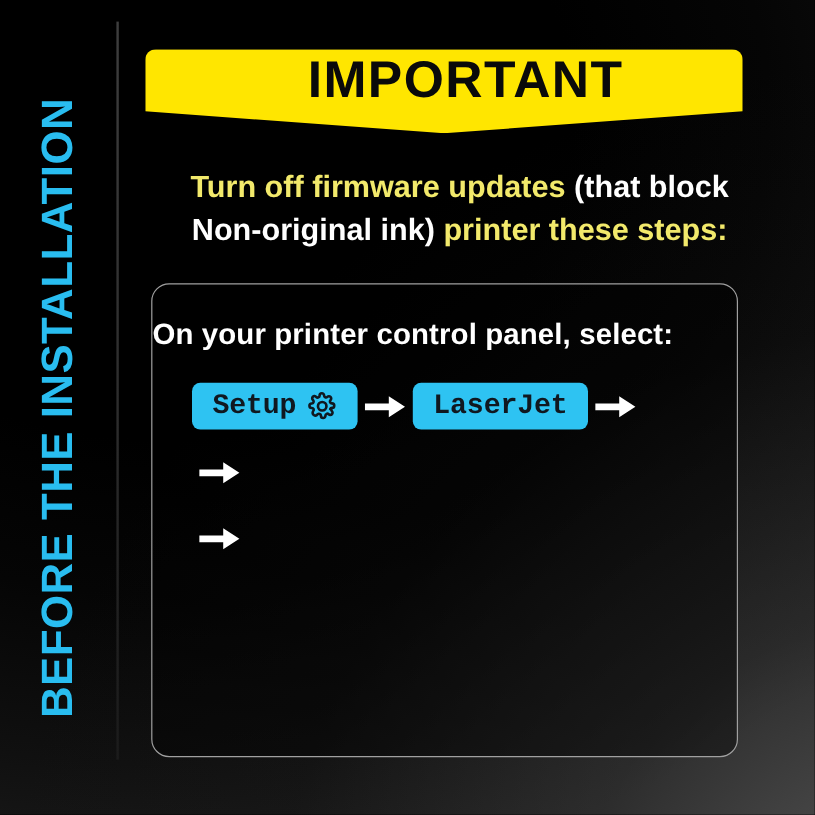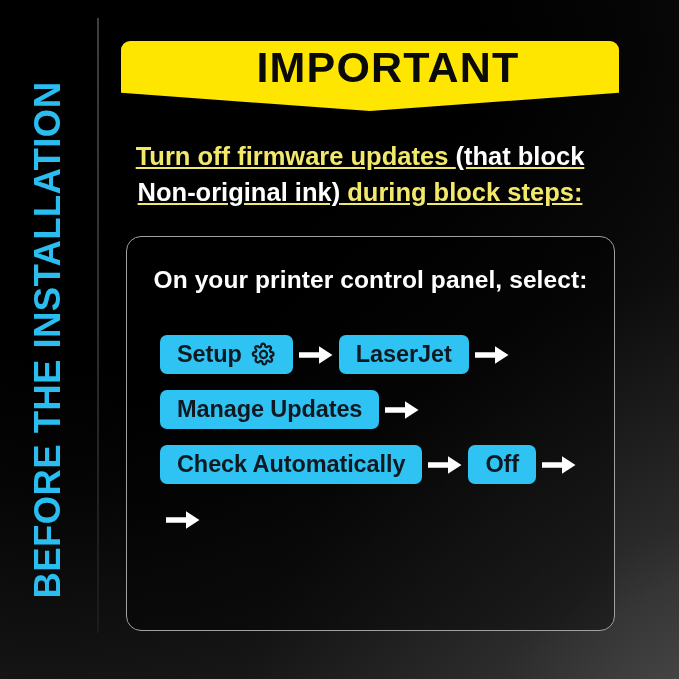--- a/index.html
+++ b/index.html
@@ -75,29 +75,28 @@
     font-size: 43px;
     font-weight: bold;
     letter-spacing: 1.2px;
     line-height: 1;
     padding-left: 36px;
   }
 
   
   #subtitle {
     position: absolute;
-    left: 110px;
+    left: 133px;
     top: 138px;
     width: 500px;
     text-align: center;
     font-size: 25.5px;
     font-weight: bold;
     line-height: 1.42;
     color: #f2e96b;
-    text-decoration: underline;
   }
   #subtitle .hi {
     color: #ffffff;
   }
 
   
   #panel {
     position: absolute;
     left: 126px;
     top: 236px;
@@ -106,39 +105,40 @@
     border: 1.6px solid #a0a0a0;
     border-radius: 15px;
     box-sizing: border-box;
     background: rgba(0,0,0,0.38);
   }
   #panel-heading {
     position: absolute;
     left: 0;
     right: 0;
     top: 29px;
-    text-align: center;
+    text-align: left;
     color: #ffffff;
     font-size: 24.5px;
     font-weight: bold;
     letter-spacing: 0.1px;
   }
 
   #steps {
     position: absolute;
     left: 0;
     right: 0;
     top: 82px;
   }
   .step-row {
     display: flex;
-    align-items: flex-end;
+    align-items: flex-start;
     justify-content: flex-start;
     padding-left: 33px;
     height: 55px;
+    font-family: Liberation Mono, monospace;
   }
   .chip {
     display: inline-flex;
     align-items: center;
     justify-content: center;
     gap: 9px;
     background: #2ec3f2;
     color: #101820;
     border-radius: 7px;
     font-size: 23.5px;
@@ -171,21 +171,21 @@
   </div>
   <div id="side-divider"></div>
 
   <div id="banner">
     <div id="banner-shape"></div>
     <div id="banner-text">IMPORTANT</div>
   </div>
 
   <div id="subtitle">
     <span>Turn off firmware updates </span><span class="hi">(that block</span><br>
-    <span class="hi">Non-original ink)</span><span> during block steps:</span>
+    <span class="hi">Non-original ink)</span><span> printer these steps:</span>
   </div>
 
   <div id="panel">
     <div id="panel-heading">On your printer control panel, select:</div>
     <div id="steps">
         <div class="step-row">
           <div class="chip">
             <span>Setup</span>
             <span class="gear-icon">
               <svg width="25" height="25" viewBox="0 0 24 24" fill="none" stroke="#101820" stroke-width="2.1" stroke-linecap="round" stroke-linejoin="round">
@@ -202,48 +202,27 @@
           <div class="chip">
             <span>LaserJet</span>
           </div>
           <span class="arrow">
             <svg width="34" height="22" viewBox="0 0 34 22">
               <path d="M0 8.2 H20 V2.2 L33.5 11 L20 19.8 V13.8 H0 Z" fill="#ffffff"></path>
             </svg>
           </span>
         </div>
         <div class="step-row">
-          <div class="chip">
-            <span>Manage Updates</span>
-          </div>
           <span class="arrow">
             <svg width="34" height="22" viewBox="0 0 34 22">
               <path d="M0 8.2 H20 V2.2 L33.5 11 L20 19.8 V13.8 H0 Z" fill="#ffffff"></path>
             </svg>
           </span>
         </div>
         <div class="step-row">
-          <div class="chip">
-            <span>Check Automatically</span>
-          </div>
-          <span class="arrow">
-            <svg width="34" height="22" viewBox="0 0 34 22">
-              <path d="M0 8.2 H20 V2.2 L33.5 11 L20 19.8 V13.8 H0 Z" fill="#ffffff"></path>
-            </svg>
-          </span>
-          <div class="chip">
-            <span>Off</span>
-          </div>
-          <span class="arrow">
-            <svg width="34" height="22" viewBox="0 0 34 22">
-              <path d="M0 8.2 H20 V2.2 L33.5 11 L20 19.8 V13.8 H0 Z" fill="#ffffff"></path>
-            </svg>
-          </span>
-        </div>
-        <div class="step-row">
           <span class="arrow">
             <svg width="34" height="22" viewBox="0 0 34 22">
               <path d="M0 8.2 H20 V2.2 L33.5 11 L20 19.8 V13.8 H0 Z" fill="#ffffff"></path>
             </svg>
           </span>
         </div>
       </div>
   </div>
 
 </div>

